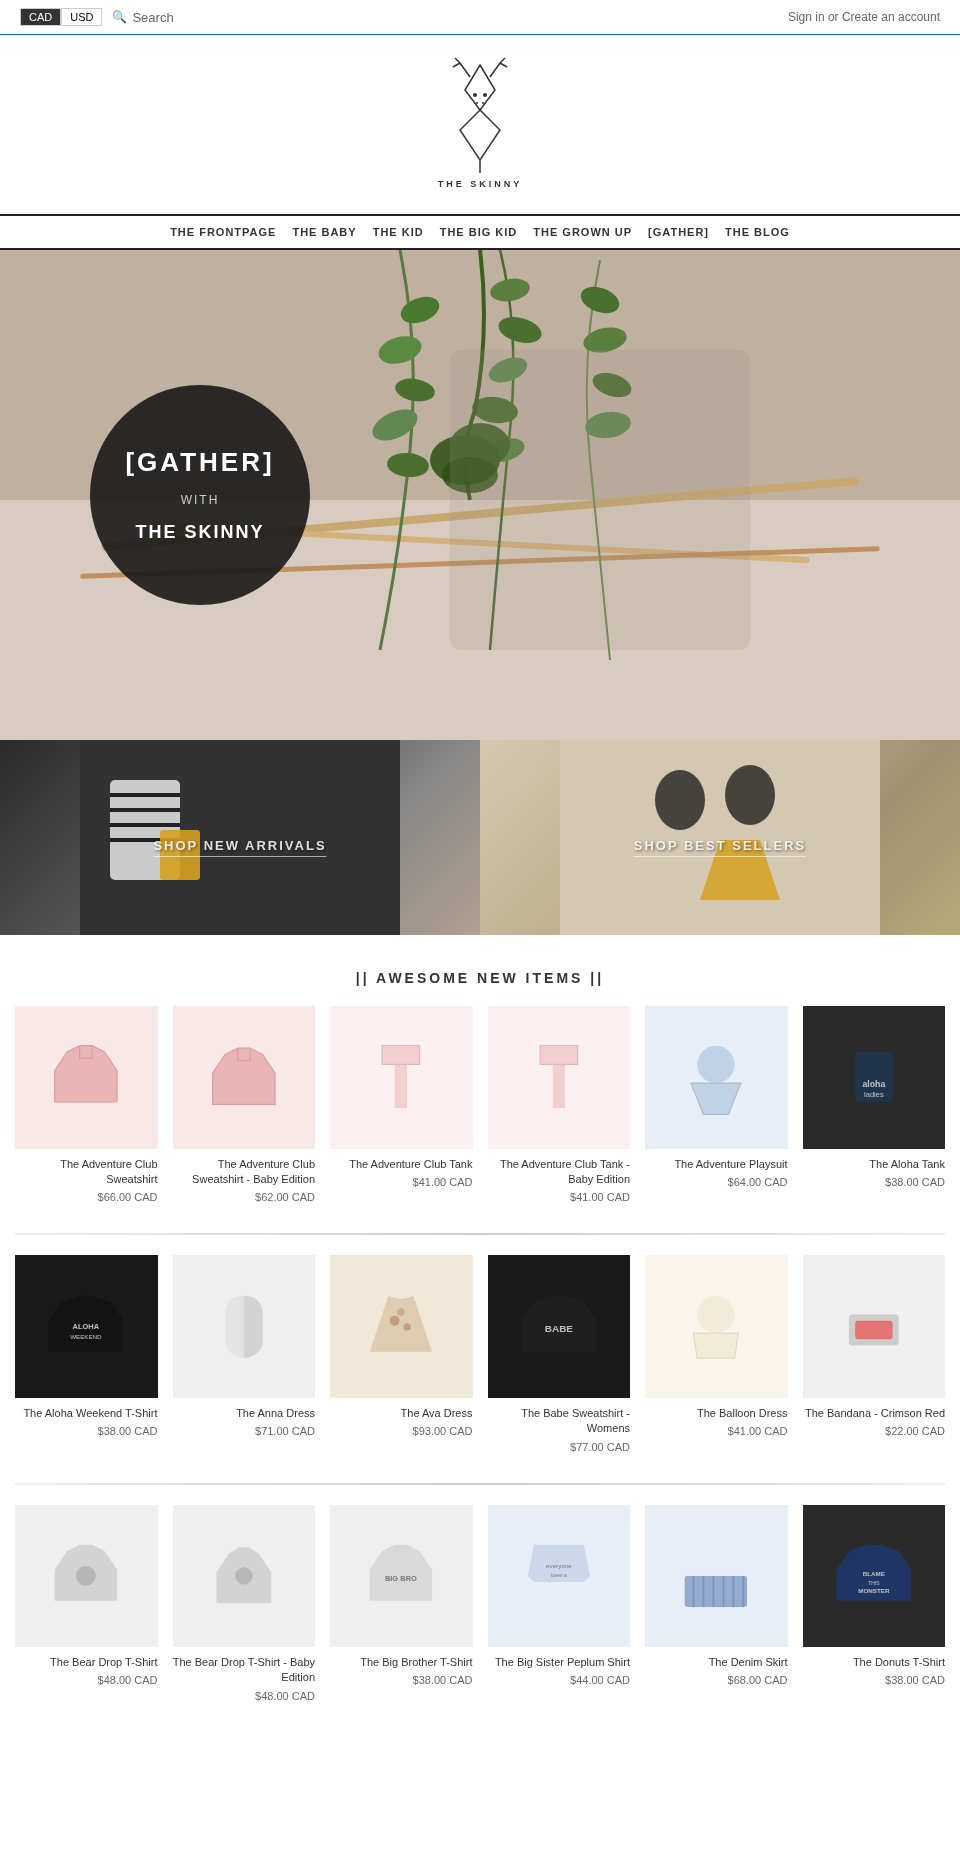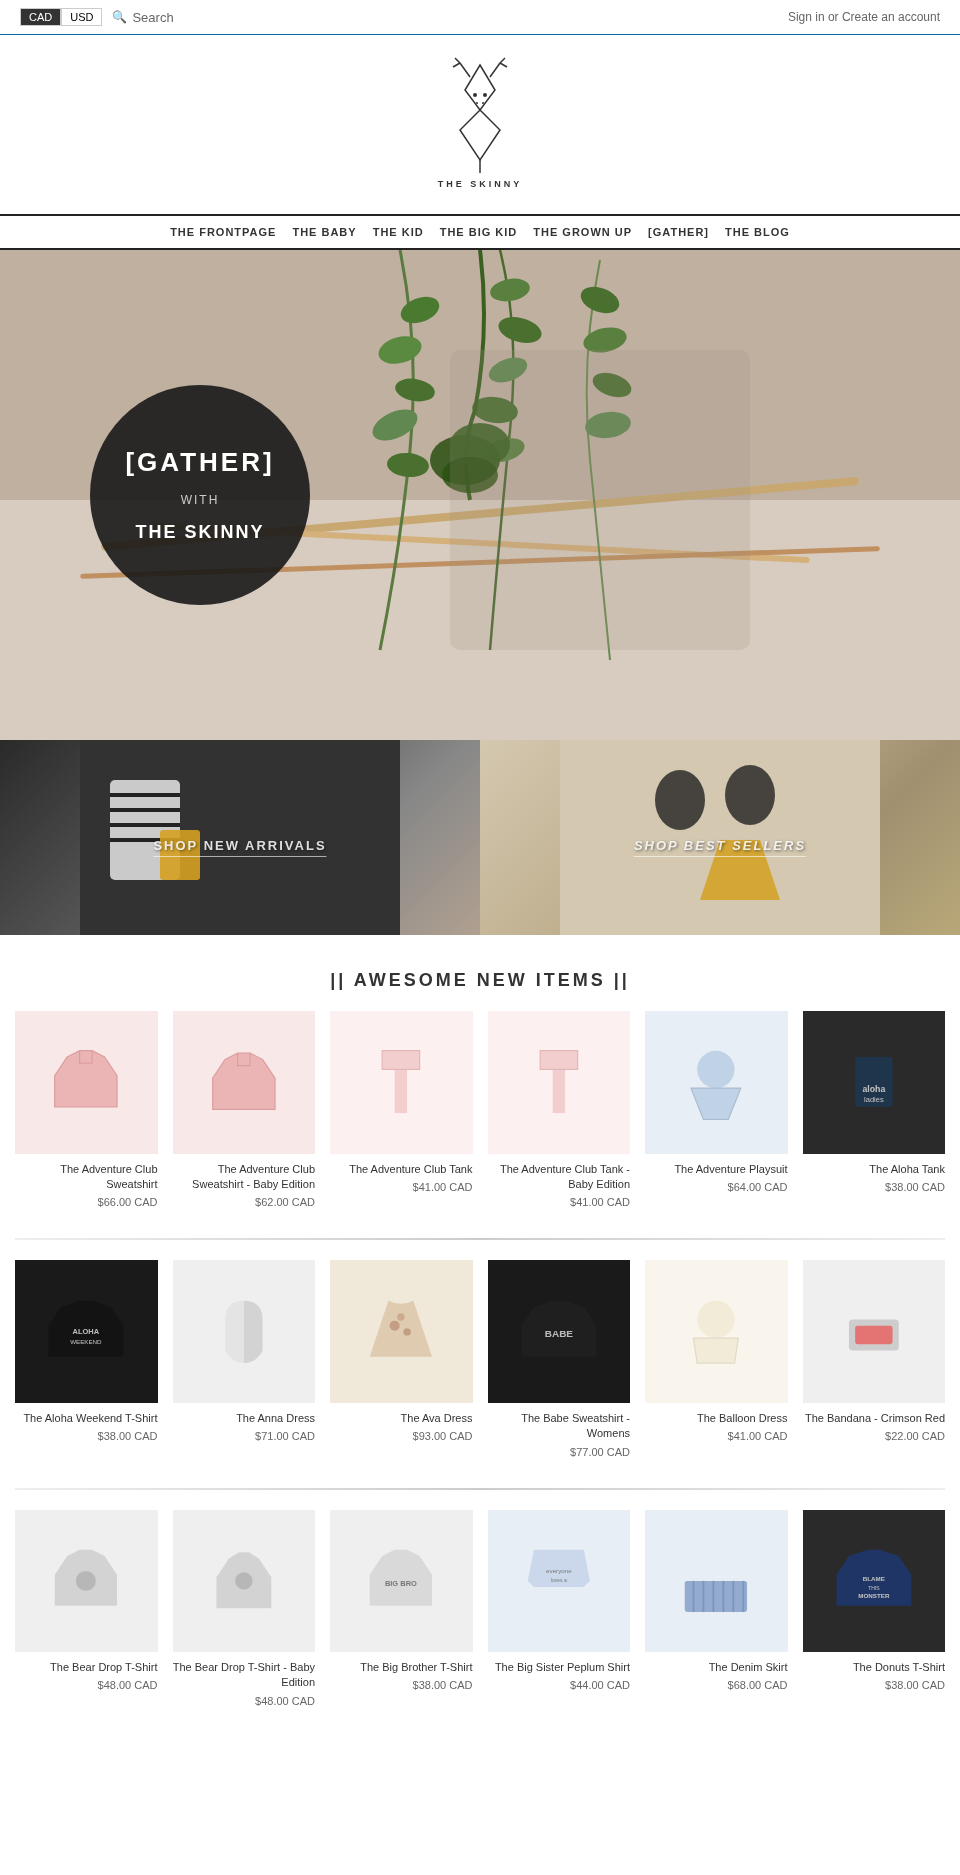--- a/index.html
+++ b/index.html
@@ -106,41 +106,41 @@
       width: 100%;
     }
     .shop-tile {
       flex: 1;
       height: 195px;
       position: relative;
       overflow: hidden;
       cursor: pointer;
     }
     .tile-new { background: linear-gradient(135deg, #2a2a2a 0%, #555 40%, #888 70%, #b0a090 100%); }
-    .tile-best { background: linear-gradient(135deg, #d4c8b0 0%, #c0b090 40%, #a09070 70%, #b8a878 100%); font-style: italic; }
+    .tile-best { background: linear-gradient(135deg, #d4c8b0 0%, #c0b090 40%, #a09070 70%, #b8a878 100%); }
     .tile-excl { background: linear-gradient(135deg, #c08040 0%, #d09850 40%, #a07030 70%, #804020 100%); }
     .shop-tile-label {
       position: absolute;
       bottom: 40%;
       left: 50%;
       transform: translateX(-50%);
       color: rgba(255,255,255,0.85);
       font-size: 13px;
       font-weight: 700;
       letter-spacing: 2px;
       white-space: nowrap;
       text-shadow: 1px 1px 3px rgba(0,0,0,0.5);
       border-bottom: 1px solid rgba(255,255,255,0.6);
       padding-bottom: 3px;
     }
 
     
     .section-title {
       text-align: center;
-      font-size: 18px;
+      font-size: 14px;
       font-weight: 600;
       letter-spacing: 3px;
       padding: 35px 0 20px;
       color: #333;
     }
 
     
     .product-grid {
       display: grid;
       grid-template-columns: repeat(6, 1fr);

